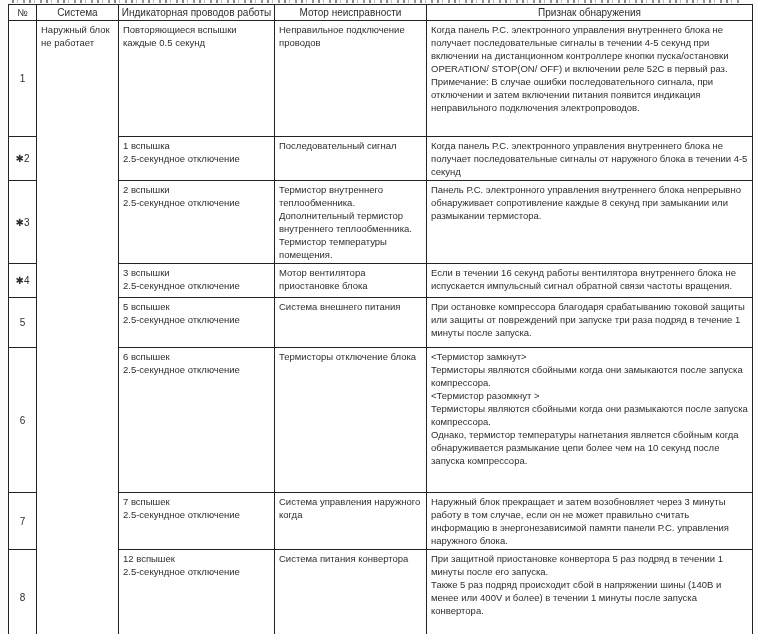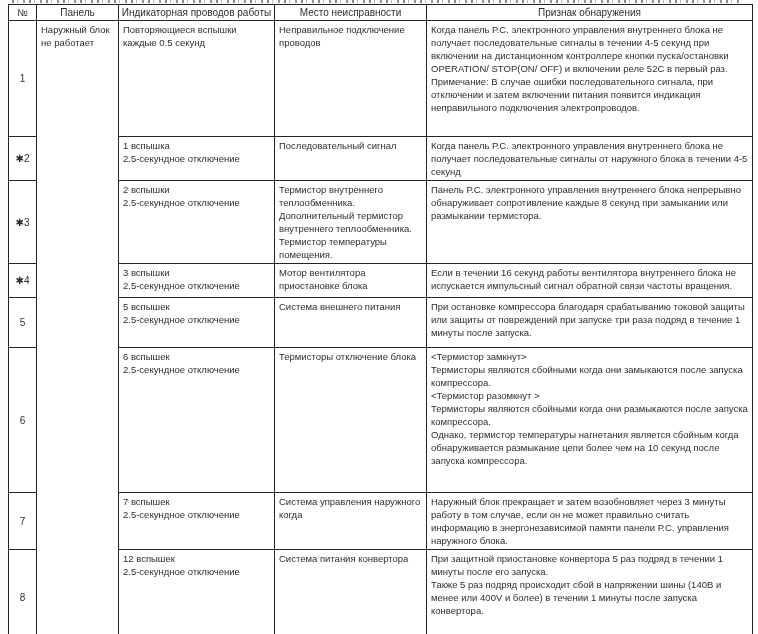--- a/index.html
+++ b/index.html
@@ -86,23 +86,23 @@
       <col style="width:28px">
       <col style="width:82px">
       <col style="width:156px">
       <col style="width:152px">
       <col style="width:326px">
     </colgroup>
 
     <tbody>
         <tr class="hdr">
       <th>№</th>
-      <th>Панель</th>
+      <th>Система</th>
       <th>Индикаторная проводов работы</th>
-      <th>Место неисправности</th>
+      <th>Мотор неисправности</th>
       <th>Признак обнаружения</th>
     </tr>
 
     <tr class="r1">
       <td class="num">1</td>
       <td class="sym" rowspan="9">Наружный блок не работает</td>
       <td class="pre">Повторяющиеся вспышки каждые 0.5 секунд</td>
       <td class="pre">Неправильное подключение проводов</td>
       <td class="pre">Когда панель Р.С. электронного управления внутреннего блока не получает последовательные сигналы в течении 4-5 секунд при включении на дистанционном контроллере кнопки пуска/остановки
 OPERATION/ STOP(ON/ OFF) и включении реле 52С в первый раз.

